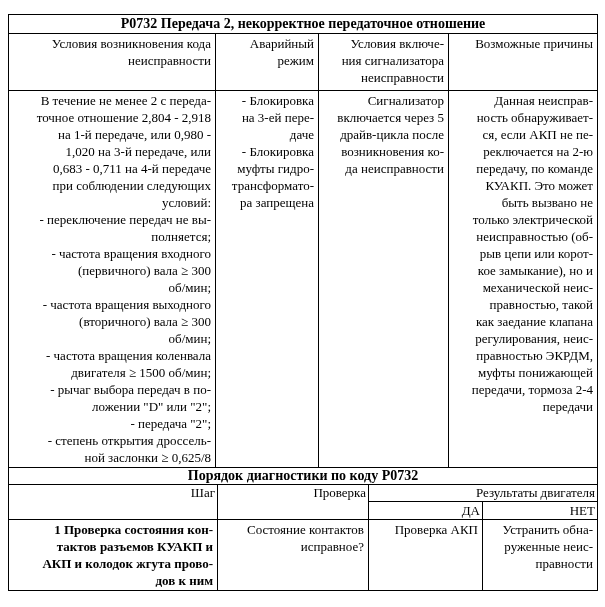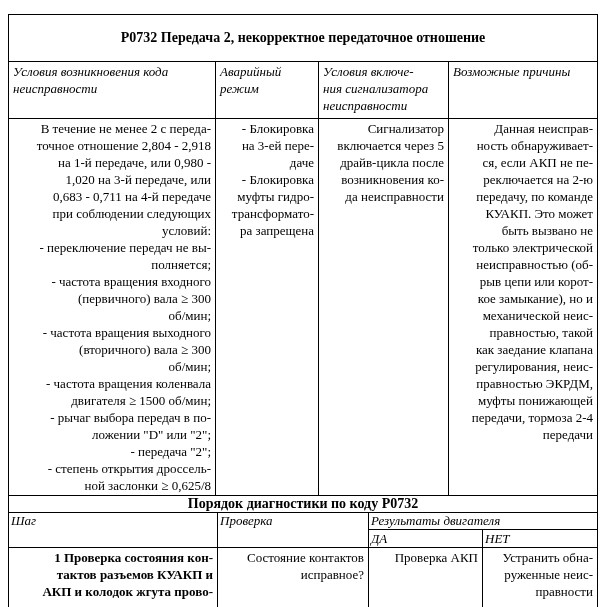--- a/index.html
+++ b/index.html
@@ -11,23 +11,23 @@
   table{
     border-collapse:collapse;table-layout:fixed;width:589px;
     font-family:"Liberation Serif", serif;color:#000;
   }
   td{
     border:1px solid #000;vertical-align:top;padding:1px 4px;
     font-size:13px;line-height:17px;overflow:hidden;
   }
   .title-cell{
     font-weight:bold;text-align:center;font-size:14px;line-height:16px;
-    padding:15px 2px;height:15px;
+    padding:1px 2px;height:15px;
   }
-  .th{text-align:left;white-space:pre-line;font-style:italic;}
+  .th{text-align:right;white-space:pre-line;}
   .cell{white-space:pre-line;text-align:right;}
   .bold{font-weight:bold;}
   .t1 .head-row td{height:54px;}
   .t1 .body-row td{height:372px;}
   .t2{margin-top:-1px;border-radius:7px;}
   .t2 .res-row td{height:15px;line-height:16px;padding:0 2px;}
   .t2 .yn-row td{height:17px;line-height:17px;padding:0 2px;margin-left:25px;}
   .t2 .data-row td{height:66px;margin-left:19px;}
 </style>
 </head>

